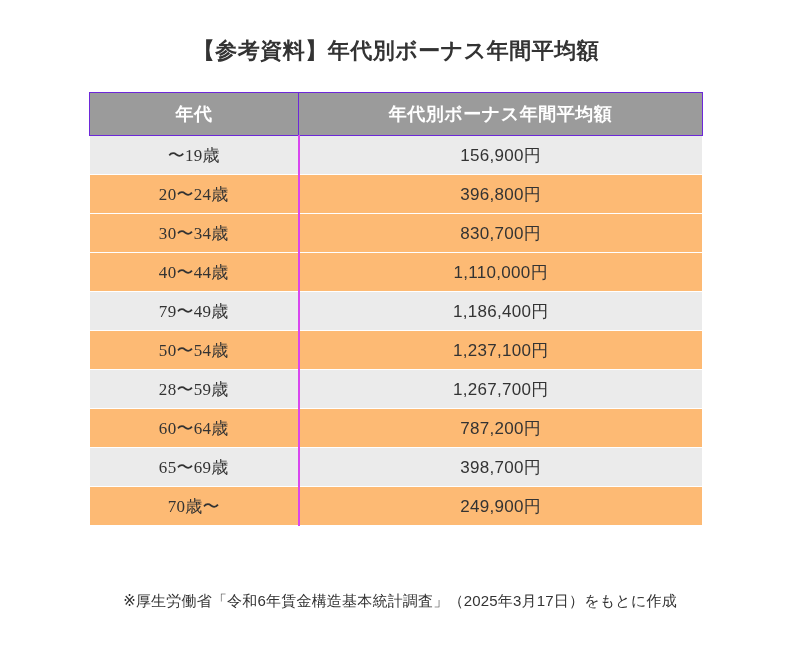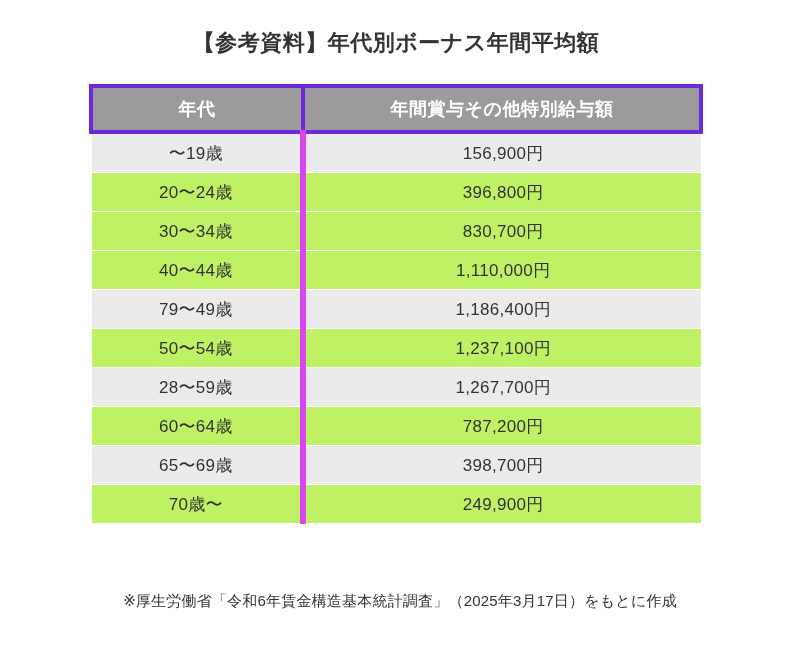--- a/index.html
+++ b/index.html
@@ -19,59 +19,60 @@
     width: 792px;
     height: 666px;
     box-sizing: border-box;
   }
   .title {
     text-align: center;
     font-size: 22px;
     font-weight: bold;
     color: #333333;
     letter-spacing: 0.5px;
-    padding-top: 28px;
+    padding-top: 36px;
     padding-bottom: 0;
   }
   .table-wrap {
     margin: 26px auto 0 auto;
     width: 614px;
   }
   table.data-table {
     border-collapse: collapse;
     width: 100%;
     table-layout: fixed;
   }
   table.data-table th {
     background: #9b9b9b;
     color: #ffffff;
     font-size: 18px;
     font-weight: bold;
     height: 40px;
-    border: 4px solid #6d28d9;
+    border: 1px solid #6d28d9;
     text-align: center;
     letter-spacing: 0.5px;
   }
   table.data-table th.col-age {
     width: 206px;
   }
   table.data-table td {
     font-size: 17px;
     height: 36px;
     text-align: center;
     color: #333333;
     border: 1px solid #ffffff;
-    background: #bef264;
+    background: #fdba74;
     letter-spacing: 0.3px;
   }
   table.data-table tr.alt td {
     background: #ebebeb;
   }
   table.data-table td.age-cell {
-    border-right: 6px solid #d946ef;
+    border-right: 2px solid #d946ef;
+    font-family: Liberation Serif, serif;
   }
   table.data-table tbody tr:first-child td {
     border-top: none;
   }
   .note {
     position: absolute;
     left: 8px;
     right: 0;
     top: 592px;
     text-align: center;
@@ -85,21 +86,21 @@
 
 <div class="page">
 
   <div class="title">【参考資料】年代別ボーナス年間平均額</div>
 
   <div class="table-wrap">
     <table class="data-table">
       <thead>
         <tr>
           <th class="col-age">年代</th>
-          <th class="col-amount">年間賞与その他特別給与額</th>
+          <th class="col-amount">年代別ボーナス年間平均額</th>
         </tr>
       </thead>
       <tbody>
         <tr class="alt">
           <td class="age-cell">〜19歳</td>
           <td class="amount-cell">156,900円</td>
         </tr>
         <tr>
           <td class="age-cell">20〜24歳</td>
           <td class="amount-cell">396,800円</td>

